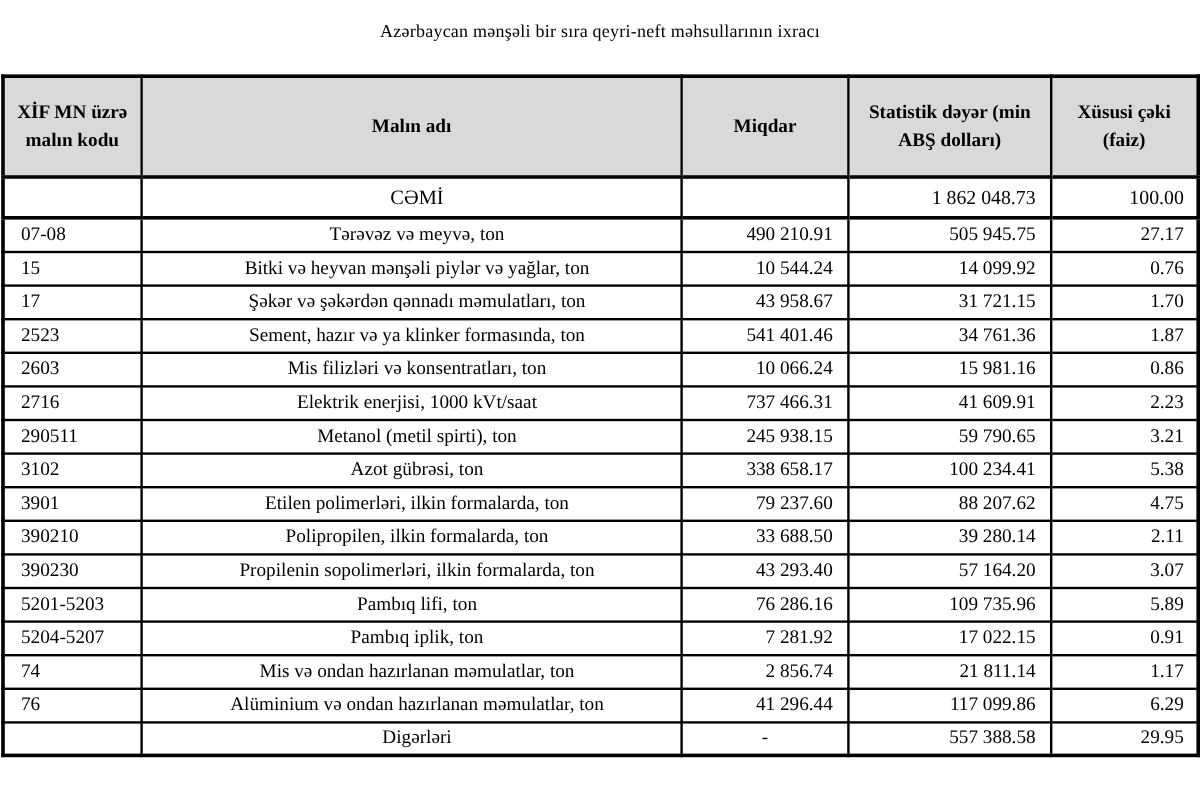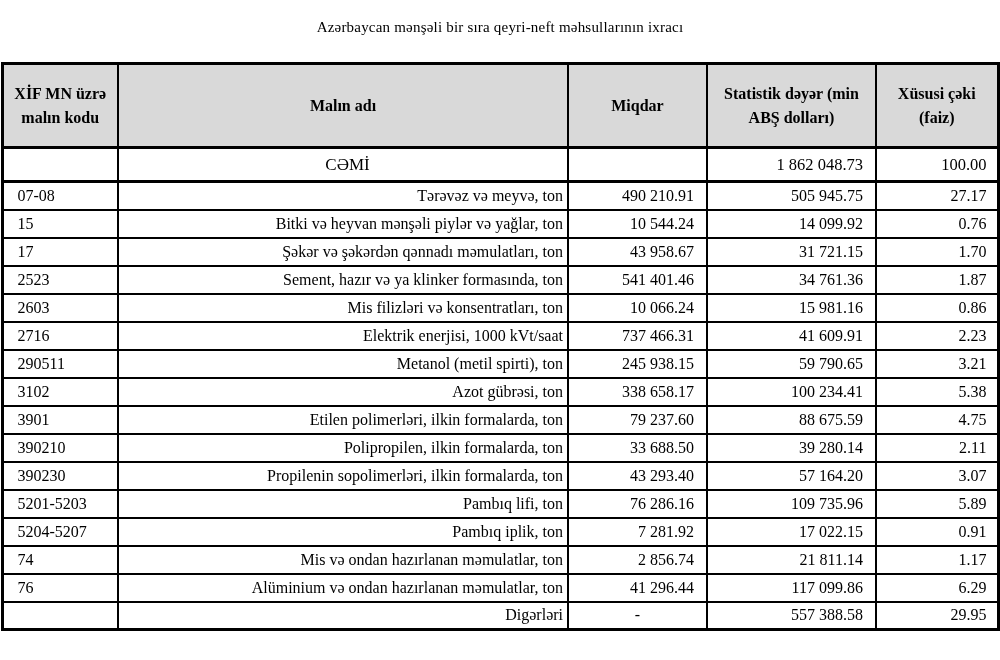--- a/index.html
+++ b/index.html
@@ -45,21 +45,21 @@
   }
   thead th { border-bottom: 3px solid #000; }
 
   tbody tr { height: 28px; }
   tr.total-row { height: 34px; }
   tr.total-row td { font-weight: normal; border-bottom: 3px solid #000; }
   tr.total-row td.name { text-align: center; font-size: 17px; }
   tr.total-row td.num { font-size: 16.5px; }
 
   td.code { text-align: left; padding-left: 14px; }
-  td.name { text-align: right; padding-left: 13px; padding-right: 4px; }
+  td.name { text-align: center; padding-left: 13px; padding-right: 4px; }
   td.num  { text-align: right; padding-right: 12px; }
   td.share { padding-right: 10px; }
   td.center { text-align: center; padding-right: 0; }
 </style>
 </head>
 <body>
 
 <h1 class="page-title">Azərbaycan mənşəli bir sıra qeyri-neft məhsullarının ixracı</h1>
 
 <table class="export-table">
@@ -140,21 +140,21 @@
         <td class="code">3102</td>
         <td class="name">Azot gübrəsi, ton</td>
         <td class="num">338 658.17</td>
         <td class="num">100 234.41</td>
         <td class="num share">5.38</td>
       </tr>
       <tr>
         <td class="code">3901</td>
         <td class="name">Etilen polimerləri, ilkin formalarda, ton</td>
         <td class="num">79 237.60</td>
-        <td class="num">88 675.59</td>
+        <td class="num">88 207.62</td>
         <td class="num share">4.75</td>
       </tr>
       <tr>
         <td class="code">390210</td>
         <td class="name">Polipropilen, ilkin formalarda, ton</td>
         <td class="num">33 688.50</td>
         <td class="num">39 280.14</td>
         <td class="num share">2.11</td>
       </tr>
       <tr>

